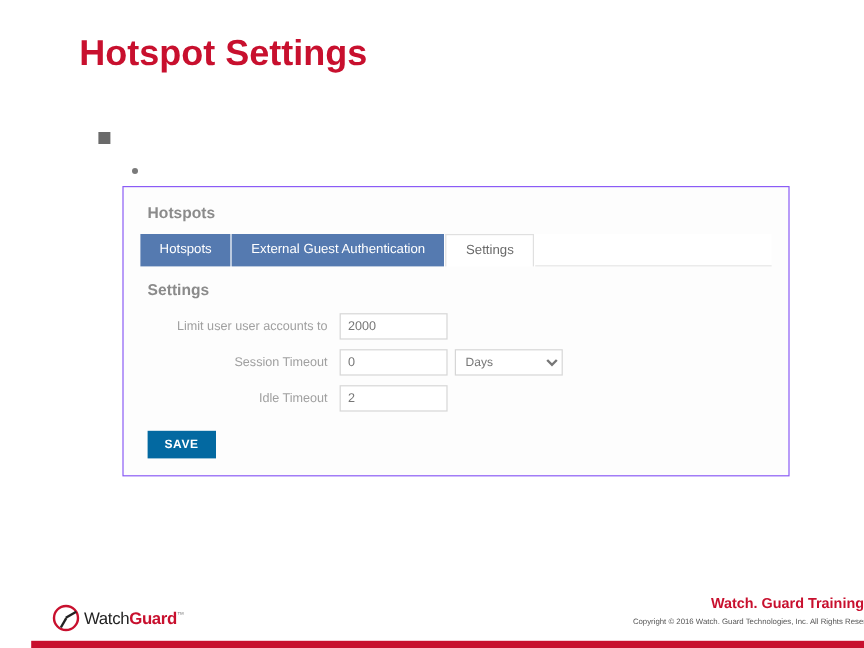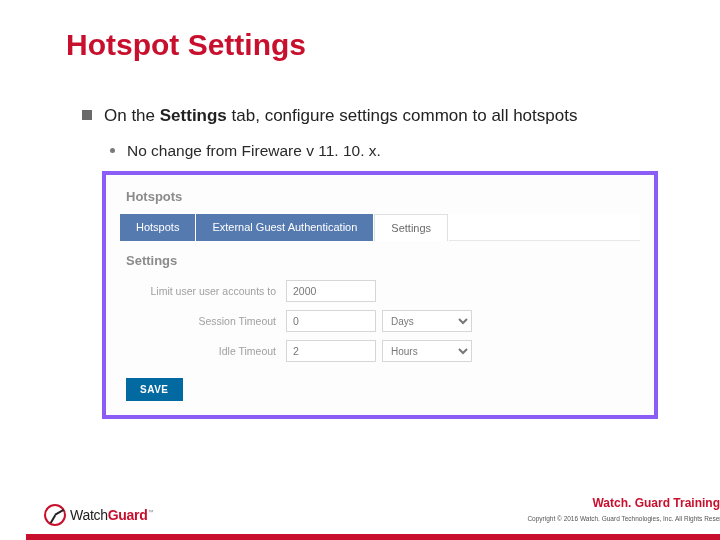--- a/index.html
+++ b/index.html
@@ -7,21 +7,21 @@
   .slide { width: 720px; height: 540px; position: relative; margin-left: 26px; }
   .page-num { position: absolute; top: 6px; right: 10px; font-size: 10px; color: #888; }
   .title { position: absolute; top: 28px; left: 40px; font-size: 30px; font-weight: 700; color: #c8102e; }
   .body { position: absolute; top: 104px; left: 56px; right: 40px; }
   .bullet-l1 { display: flex; align-items: flex-start; font-size: 17px; line-height: 1.4; margin-bottom: 12px; }
   .bullet-l1 .mark { width: 10px; height: 10px; background: #6a6a6a; margin-top: 6px; margin-right: 12px; flex-shrink: 0; }
   .bullet-l2 { display: flex; align-items: flex-start; font-size: 15.5px; line-height: 1.4; margin-left: 28px; margin-bottom: 10px; color: #2a2a2a; }
   .bullet-l2 .dot { width: 5px; height: 5px; background: #7a7a7a; border-radius: 50%; margin-top: 8px; margin-right: 12px; flex-shrink: 0; }
   .strong-inline { font-weight: 700; }
 
-  .shot { margin-left: 20px; width: 556px; border: 4px solid #8b5cf6; background: #fdfdfd; padding: 10px 14px 14px; position: relative; }
+  .shot { margin-left: 20px; width: 556px; border: 1px solid #8b5cf6; background: #fdfdfd; padding: 10px 14px 14px; position: relative; }
   .shot-header { font-size: 13px; font-weight: 600; color: #8b8b8b; margin: 4px 0 10px 6px; }
   .tabbar { display: flex; gap: 1px; background: #fff; }
   .tab { padding: 7px 16px; font-size: 11px; color: #fff; }
   .tab.inactive { background: #557ab0; }
   .tab.active { background: #fff; color: #6a6a6a; border: 1px solid #e0e0e0; border-bottom: none; }
   .tabpad { flex: 1; border-bottom: 1px solid #e7e7e7; }
   .section-label { font-size: 13px; font-weight: 600; color: #8b8b8b; margin: 12px 0 12px 6px; }
   .form-row { display: flex; align-items: center; margin: 0 0 8px 16px; }
   .form-row .lbl { width: 150px; text-align: right; font-size: 10.5px; color: #a0a0a0; padding-right: 10px; }
   .form-row input { width: 90px; height: 22px; border: 1px solid #d6d6d6; font-size: 10.5px; padding: 0 6px; color: #777; background: #fff; }
@@ -45,27 +45,23 @@
 <body>
 <div class="slide">
 
   <div class="page-num">88</div>
 
   <h1 class="title">Hotspot Settings</h1>
 
   <div class="body">
     <div class="bullet-l1">
       <span class="mark"></span>
-      <span>
-        <span>On the </span><span class="strong-inline">Settings</span><span> tab, configure settings common to all hotspots</span>
-      </span>
     </div>
     <div class="bullet-l2">
       <span class="dot"></span>
-      <span>No change from Fireware v 11. 10. x.</span>
     </div>
 
     <div class="shot">
       <div class="shot-header">Hotspots</div>
       <div class="tabbar">
         <div class="tab inactive">Hotspots</div>
         <div class="tab inactive">External Guest Authentication</div>
         <div class="tab active">Settings</div>
         <div class="tabpad"></div>
       </div>
@@ -78,23 +74,20 @@
       <div class="form-row">
         <div class="lbl">Session Timeout</div>
         <input value="0" style="">
         <select>
           <option>Days</option>
         </select>
       </div>
       <div class="form-row">
         <div class="lbl">Idle Timeout</div>
         <input value="2" style="">
-        <select>
-          <option>Hours</option>
-        </select>
       </div>
 
       <button class="save-btn">SAVE</button>
     </div>
   </div>
 
   <div class="footer">
     <div class="logo">
       <div class="logo-mark"></div>
       <span class="logo-text">

